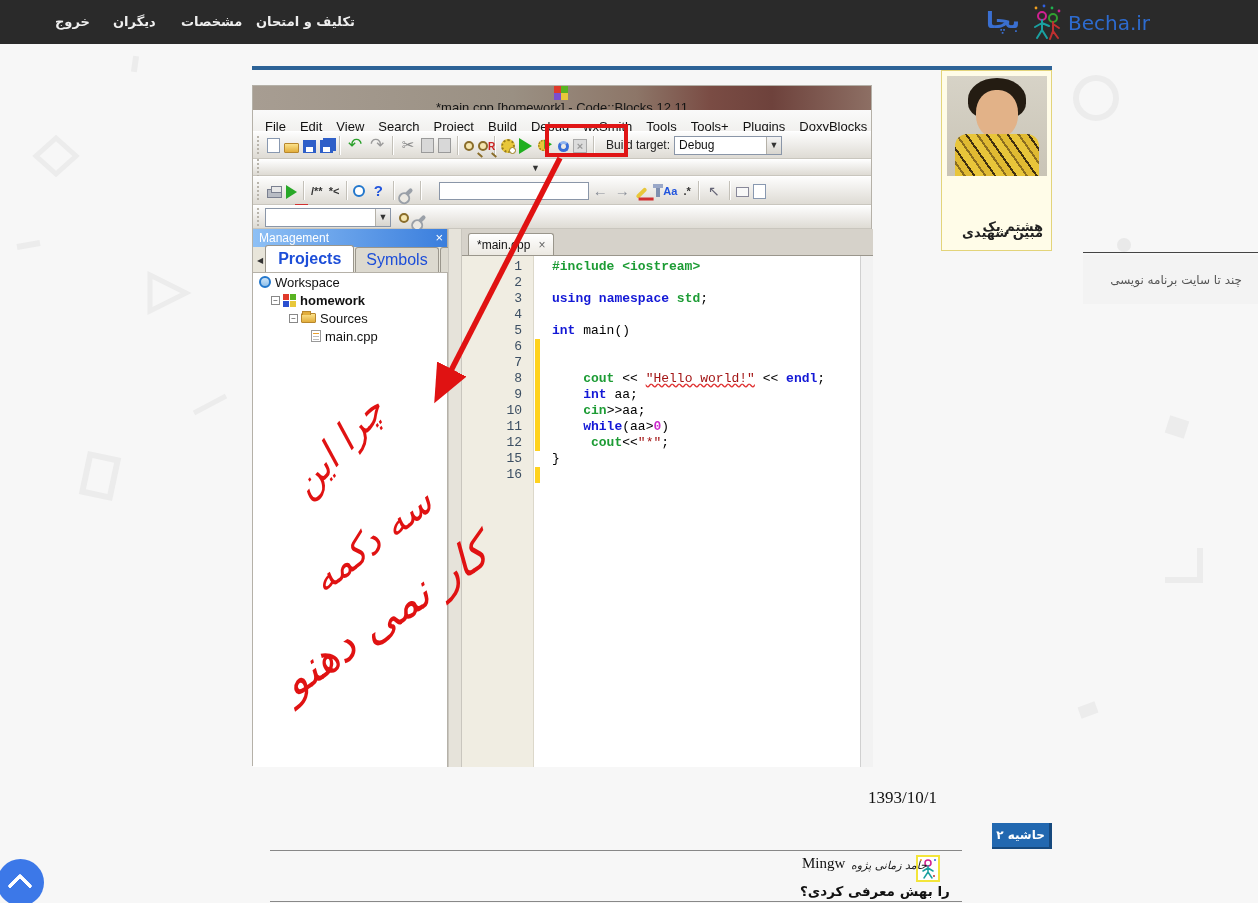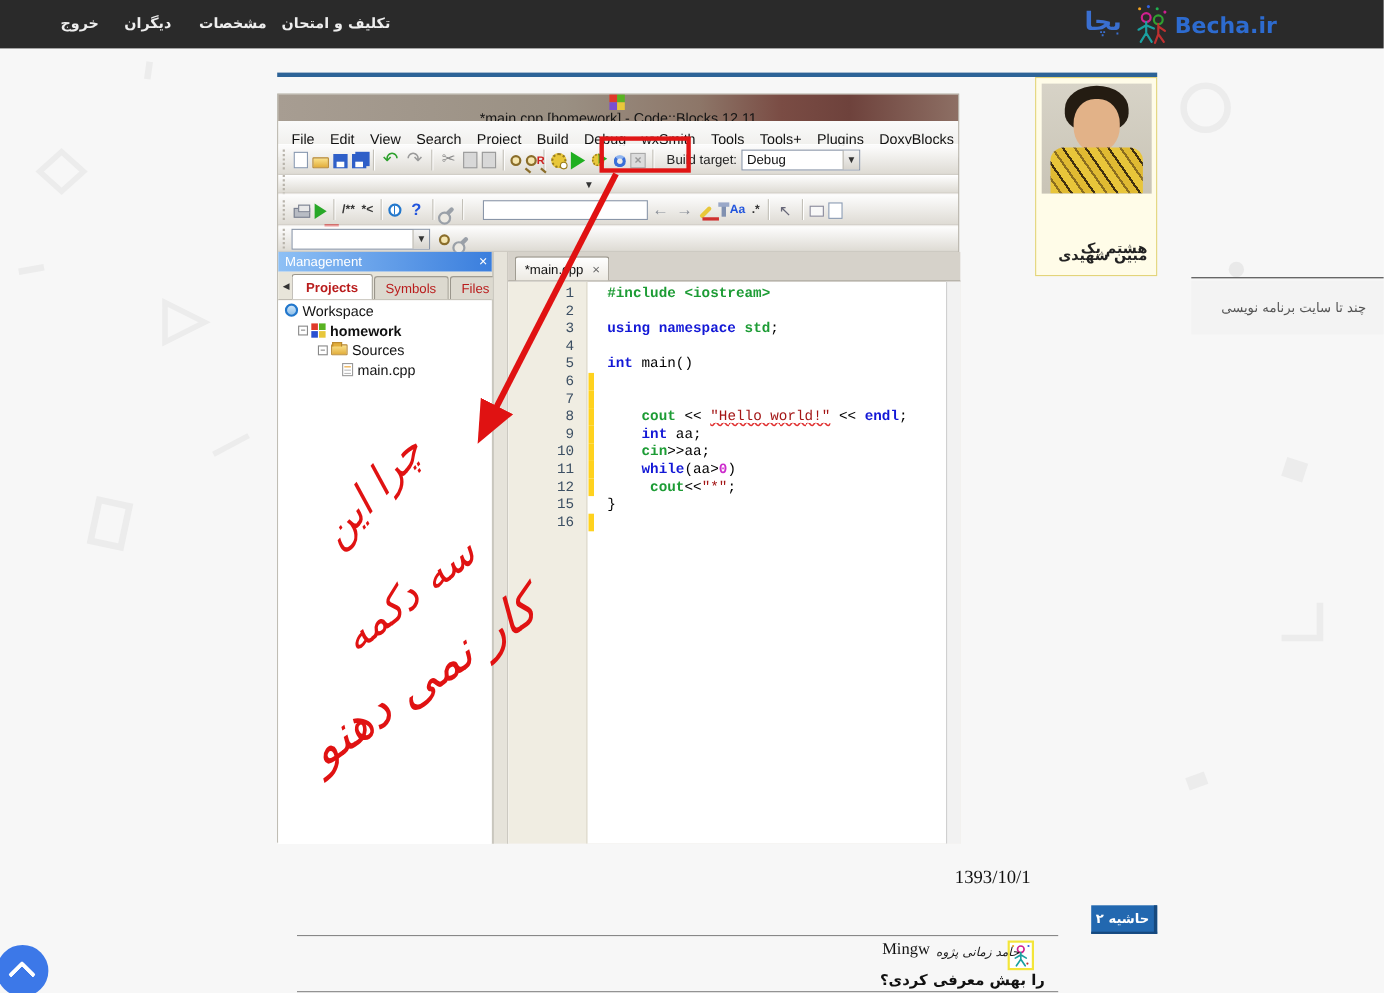--- a/index.html
+++ b/index.html
@@ -8,21 +8,21 @@
   [data-interactable]{box-sizing:border-box;}
 
   
   #deco{position:absolute;left:0;top:0;z-index:0;}
 
   
   #topnav{position:absolute;left:0;top:0;width:1258px;height:44px;background:#2a2a2a;z-index:5;}
   .nav-item{position:absolute;top:14px;color:#eee;font-size:13px;font-weight:bold;cursor:pointer;}
   #logo-fa{position:absolute;left:986px;top:7px;color:#3a6fd0;font-size:23px;font-weight:bold;}
   #logo-icon{position:absolute;left:1032px;top:4px;}
-  #logo-en{position:absolute;left:1068px;top:11px;color:#2d6bcf;font-size:20px;font-weight:bold;}
+  #logo-en{position:absolute;left:1068px;top:11px;color:#2d6bcf;font-size:20px;font-weight:normal;}
 
   
   #blue-line{position:absolute;left:252px;top:66px;width:800px;height:4px;background:#2d6397;z-index:2;}
 
   
   #cb{position:absolute;left:252px;top:85px;width:620px;height:681px;background:#ece9e2;
       border:1px solid #b5b1a8;z-index:3;font-family:"Liberation Sans",sans-serif;}
   #cb-title{position:absolute;left:0;top:0;width:100%;height:24px;
       background:linear-gradient(to right,#a79d92 0%,#9a9083 42%,#8d7668 62%,#7a4c44 74%,#6e423c 84%,#8d6f64 100%);
       display:flex;align-items:center;flex-direction:column;}
@@ -89,21 +89,21 @@
   #red-rect{position:absolute;left:545px;top:124px;width:83px;height:33px;border:4px solid #e01515;z-index:9;}
 
   
   #mgmt{position:absolute;left:0;top:143px;width:195px;height:538px;background:#fff;border-right:1px solid #b5b1a8;}
   #mgmt-head{position:absolute;left:0;top:0;width:100%;height:18px;
      background:linear-gradient(90deg,#8ec0f5,#3a7edd);color:#fff;font-size:12px;line-height:18px;padding-left:6px;}
   #mgmt-close{position:absolute;right:4px;top:0;color:#fff;font-size:13px;line-height:18px;cursor:pointer;}
   #mgmt-tabs{position:absolute;left:0;top:18px;width:100%;height:26px;background:#e8e5da;
      border-bottom:1px solid #b5b1a8;display:flex;align-items:flex-end;padding-left:2px;}
   .tabarrow{font-size:8px;color:#333;margin:0 2px 7px 2px;cursor:pointer;}
-  .mtab{font-size:12px;color:#b91c1c;padding:3px 10px;border:1px solid #9a968c;border-bottom:none;
+  .mtab{font-size:16px;color:#1d4ed8;padding:3px 10px;border:1px solid #9a968c;border-bottom:none;
      background:#dcd9cf;border-radius:3px 3px 0 0;margin-right:1px;cursor:pointer;}
   .mtab.sel{background:#fff;font-weight:bold;padding:4px 12px;}
   #tree{position:absolute;left:0;top:44px;width:100%;bottom:0;background:#fff;}
   .trow{position:relative;height:18px;font-size:13px;color:#111;display:flex;align-items:center;white-space:nowrap;}
   .trow .lab{margin-left:4px;}
   .exp{width:9px;height:9px;border:1px solid #888;background:#fff;font-size:8px;line-height:7px;text-align:center;color:#333;margin-right:3px;flex:none;}
   .ic-globe{width:12px;height:12px;border:2px solid #2277cc;border-radius:50%;flex:none;background:linear-gradient(#cde4f7,#8fc0ea);}
   .ic-blocks{width:13px;height:13px;flex:none;display:grid;grid-template-columns:6px 6px;grid-template-rows:6px 6px;gap:1px;}
   .ic-blocks i:nth-child(1){background:#e03a2a;}.ic-blocks i:nth-child(2){background:#59b322;}
   .ic-blocks i:nth-child(3){background:#2a50d0;}.ic-blocks i:nth-child(4){background:#e8c73a;}

